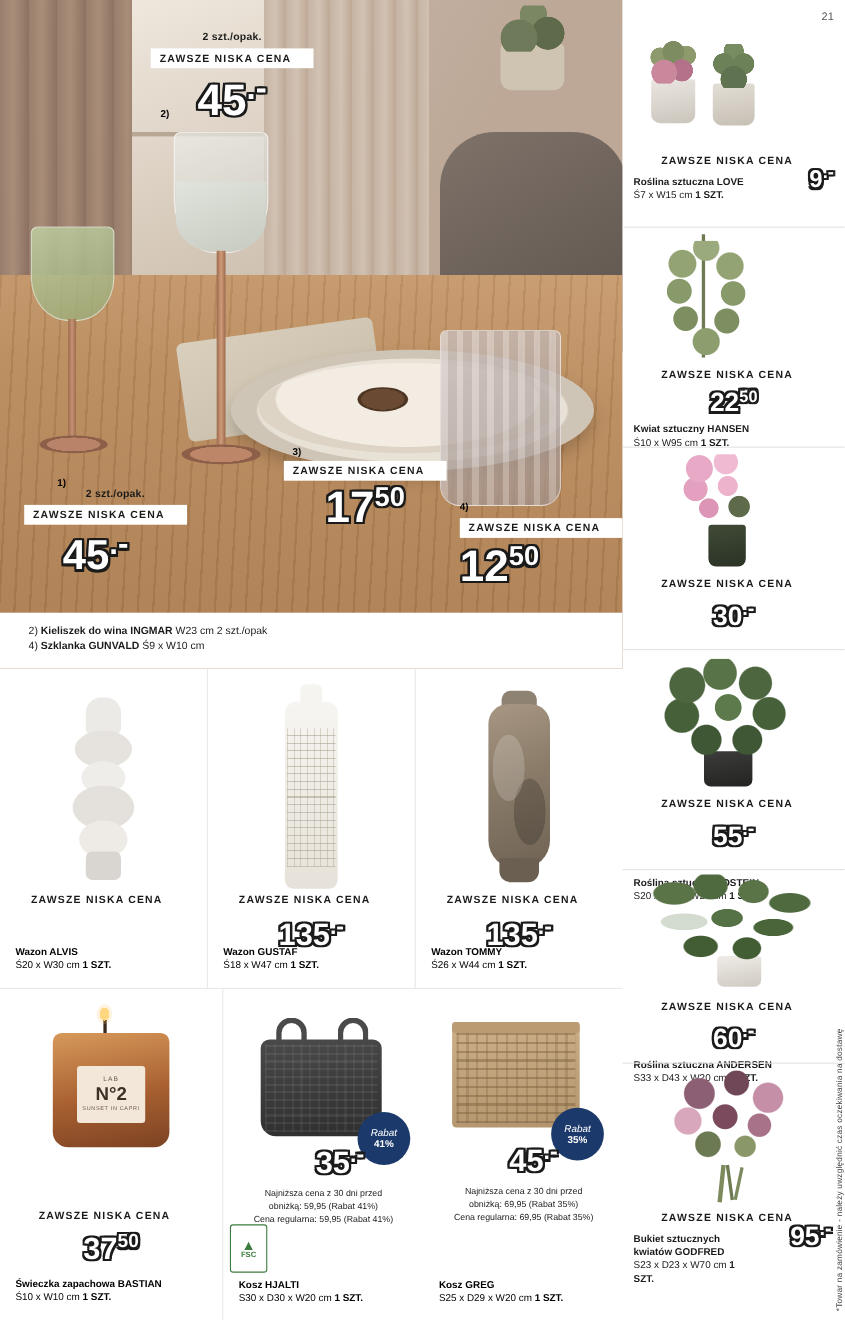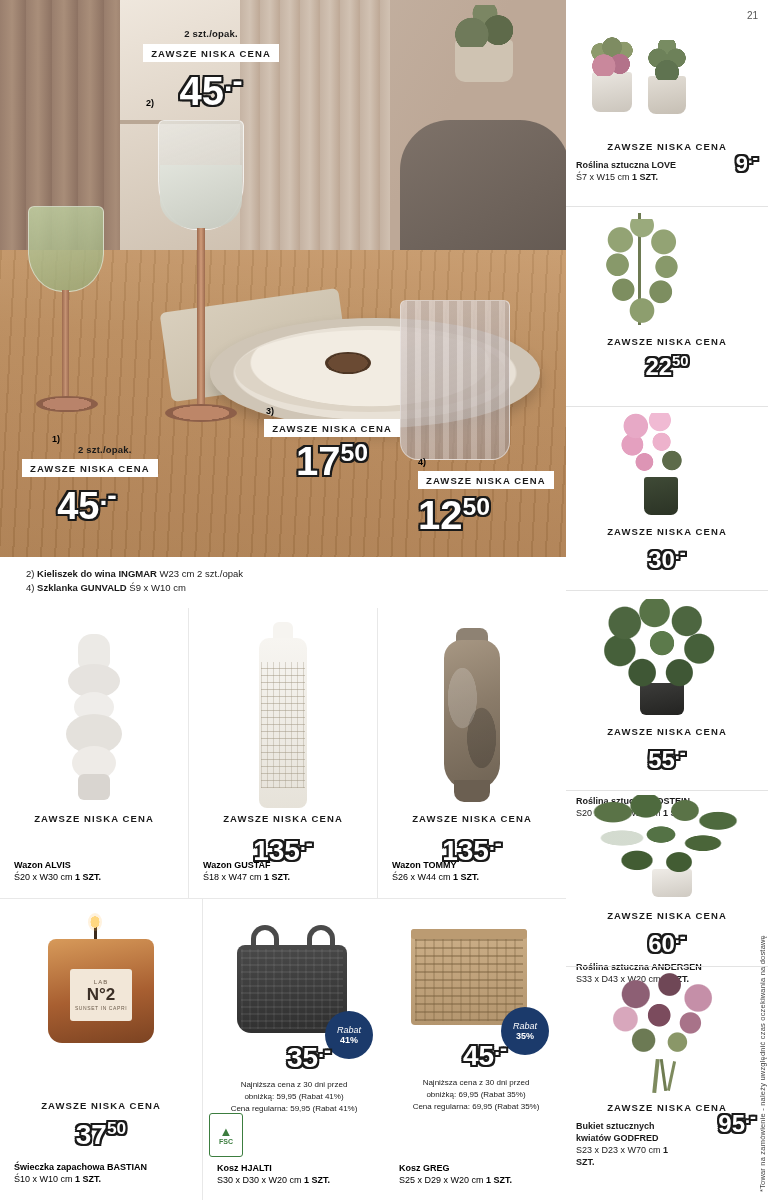--- a/index.html
+++ b/index.html
@@ -13,21 +13,21 @@
   .page { position: relative; width: 768px; height: 1200px; background:#fff; }
 
   
   .badge-zn {
     display: inline-block;
     background: #ffffff;
     color: #1a1a1a;
     font-size: 9.5px;
     font-weight: bold;
     letter-spacing: 1.1px;
-    padding: 4px 8px 3px 8px;
+    padding: 4px 20px 3px 8px;
     white-space: nowrap;
   }
   .badge-pack {
     font-size: 9.5px; font-weight: bold; color:#1a1a1a; letter-spacing:0.2px;
   }
 
   
   .price {
     font-weight: bold;
     color: #ffffff;
@@ -489,20 +489,25 @@
                          radial-gradient(circle at 50% 6%, #9aaa7c 0 11%, transparent 12%);"></div>
       </div>
       <div class="znrow" style="margin-top:2px;">
         <span class="badge-zn">ZAWSZE NISKA CENA</span>
       </div>
       <div class="znrow">
         <div class="price" style="font-size:24px; margin-top:4px;">
           <span>22</span><span class="cents">50</span>
         </div>
       </div>
+      <div class="label" style="margin-top:5px;">
+        <div class="nm">Kwiat sztuczny HANSEN</div>
+        <div><span>Ś10 x W95 cm</span>
+          <span class="nm">1 SZT.</span></div>
+      </div>
     </div>
 
     <div class="rcell" style="top:406px; height:174px;">
       <div class="imgbox" style="height:112px;">
         <div style="position:absolute; left:78px; top:70px; width:34px; height:38px; background:linear-gradient(170deg,#3f4a36,#2b3325); border-radius:3px 3px 7px 7px;"></div>
         <div style="position:absolute; left:44px; top:6px; width:86px; height:72px;
              background: radial-gradient(circle at 30% 18%, #e7a9c6 0 14%, transparent 15%),
                          radial-gradient(circle at 58% 10%, #f0bad3 0 13%, transparent 14%),
                          radial-gradient(circle at 26% 44%, #e4a0bf 0 14%, transparent 15%),
                          radial-gradient(circle at 60% 40%, #edb2cc 0 13%, transparent 14%),

